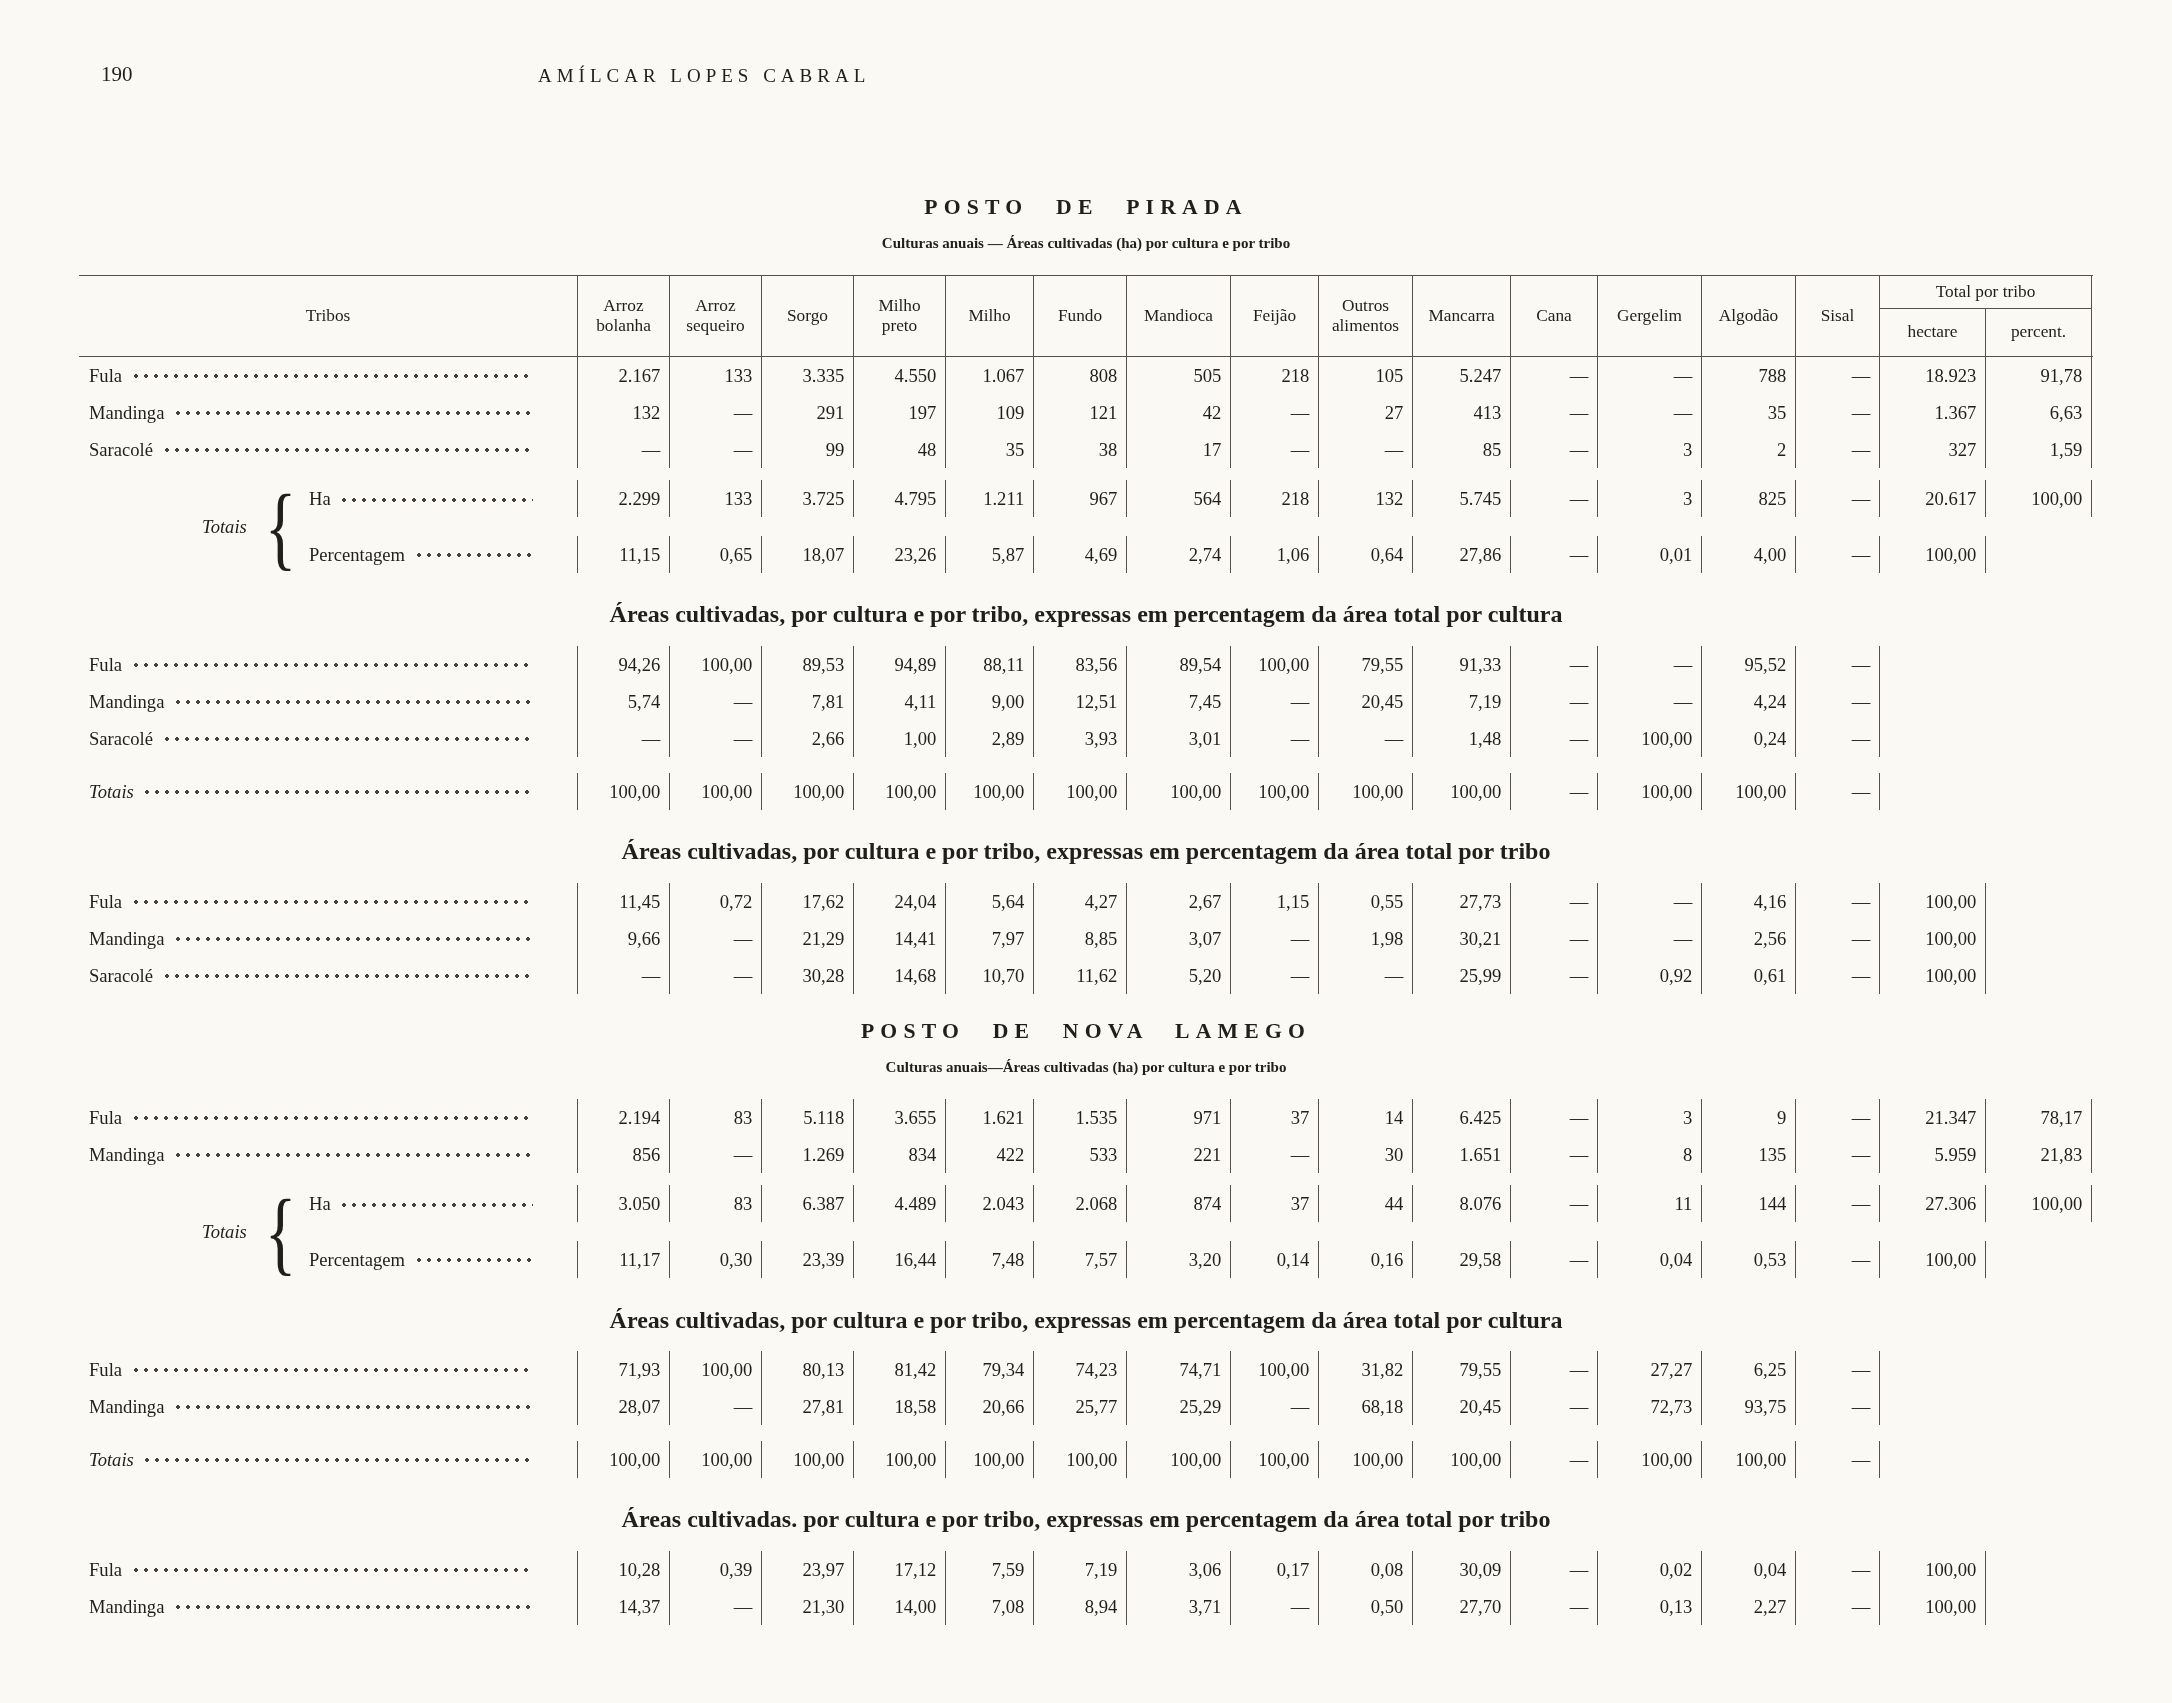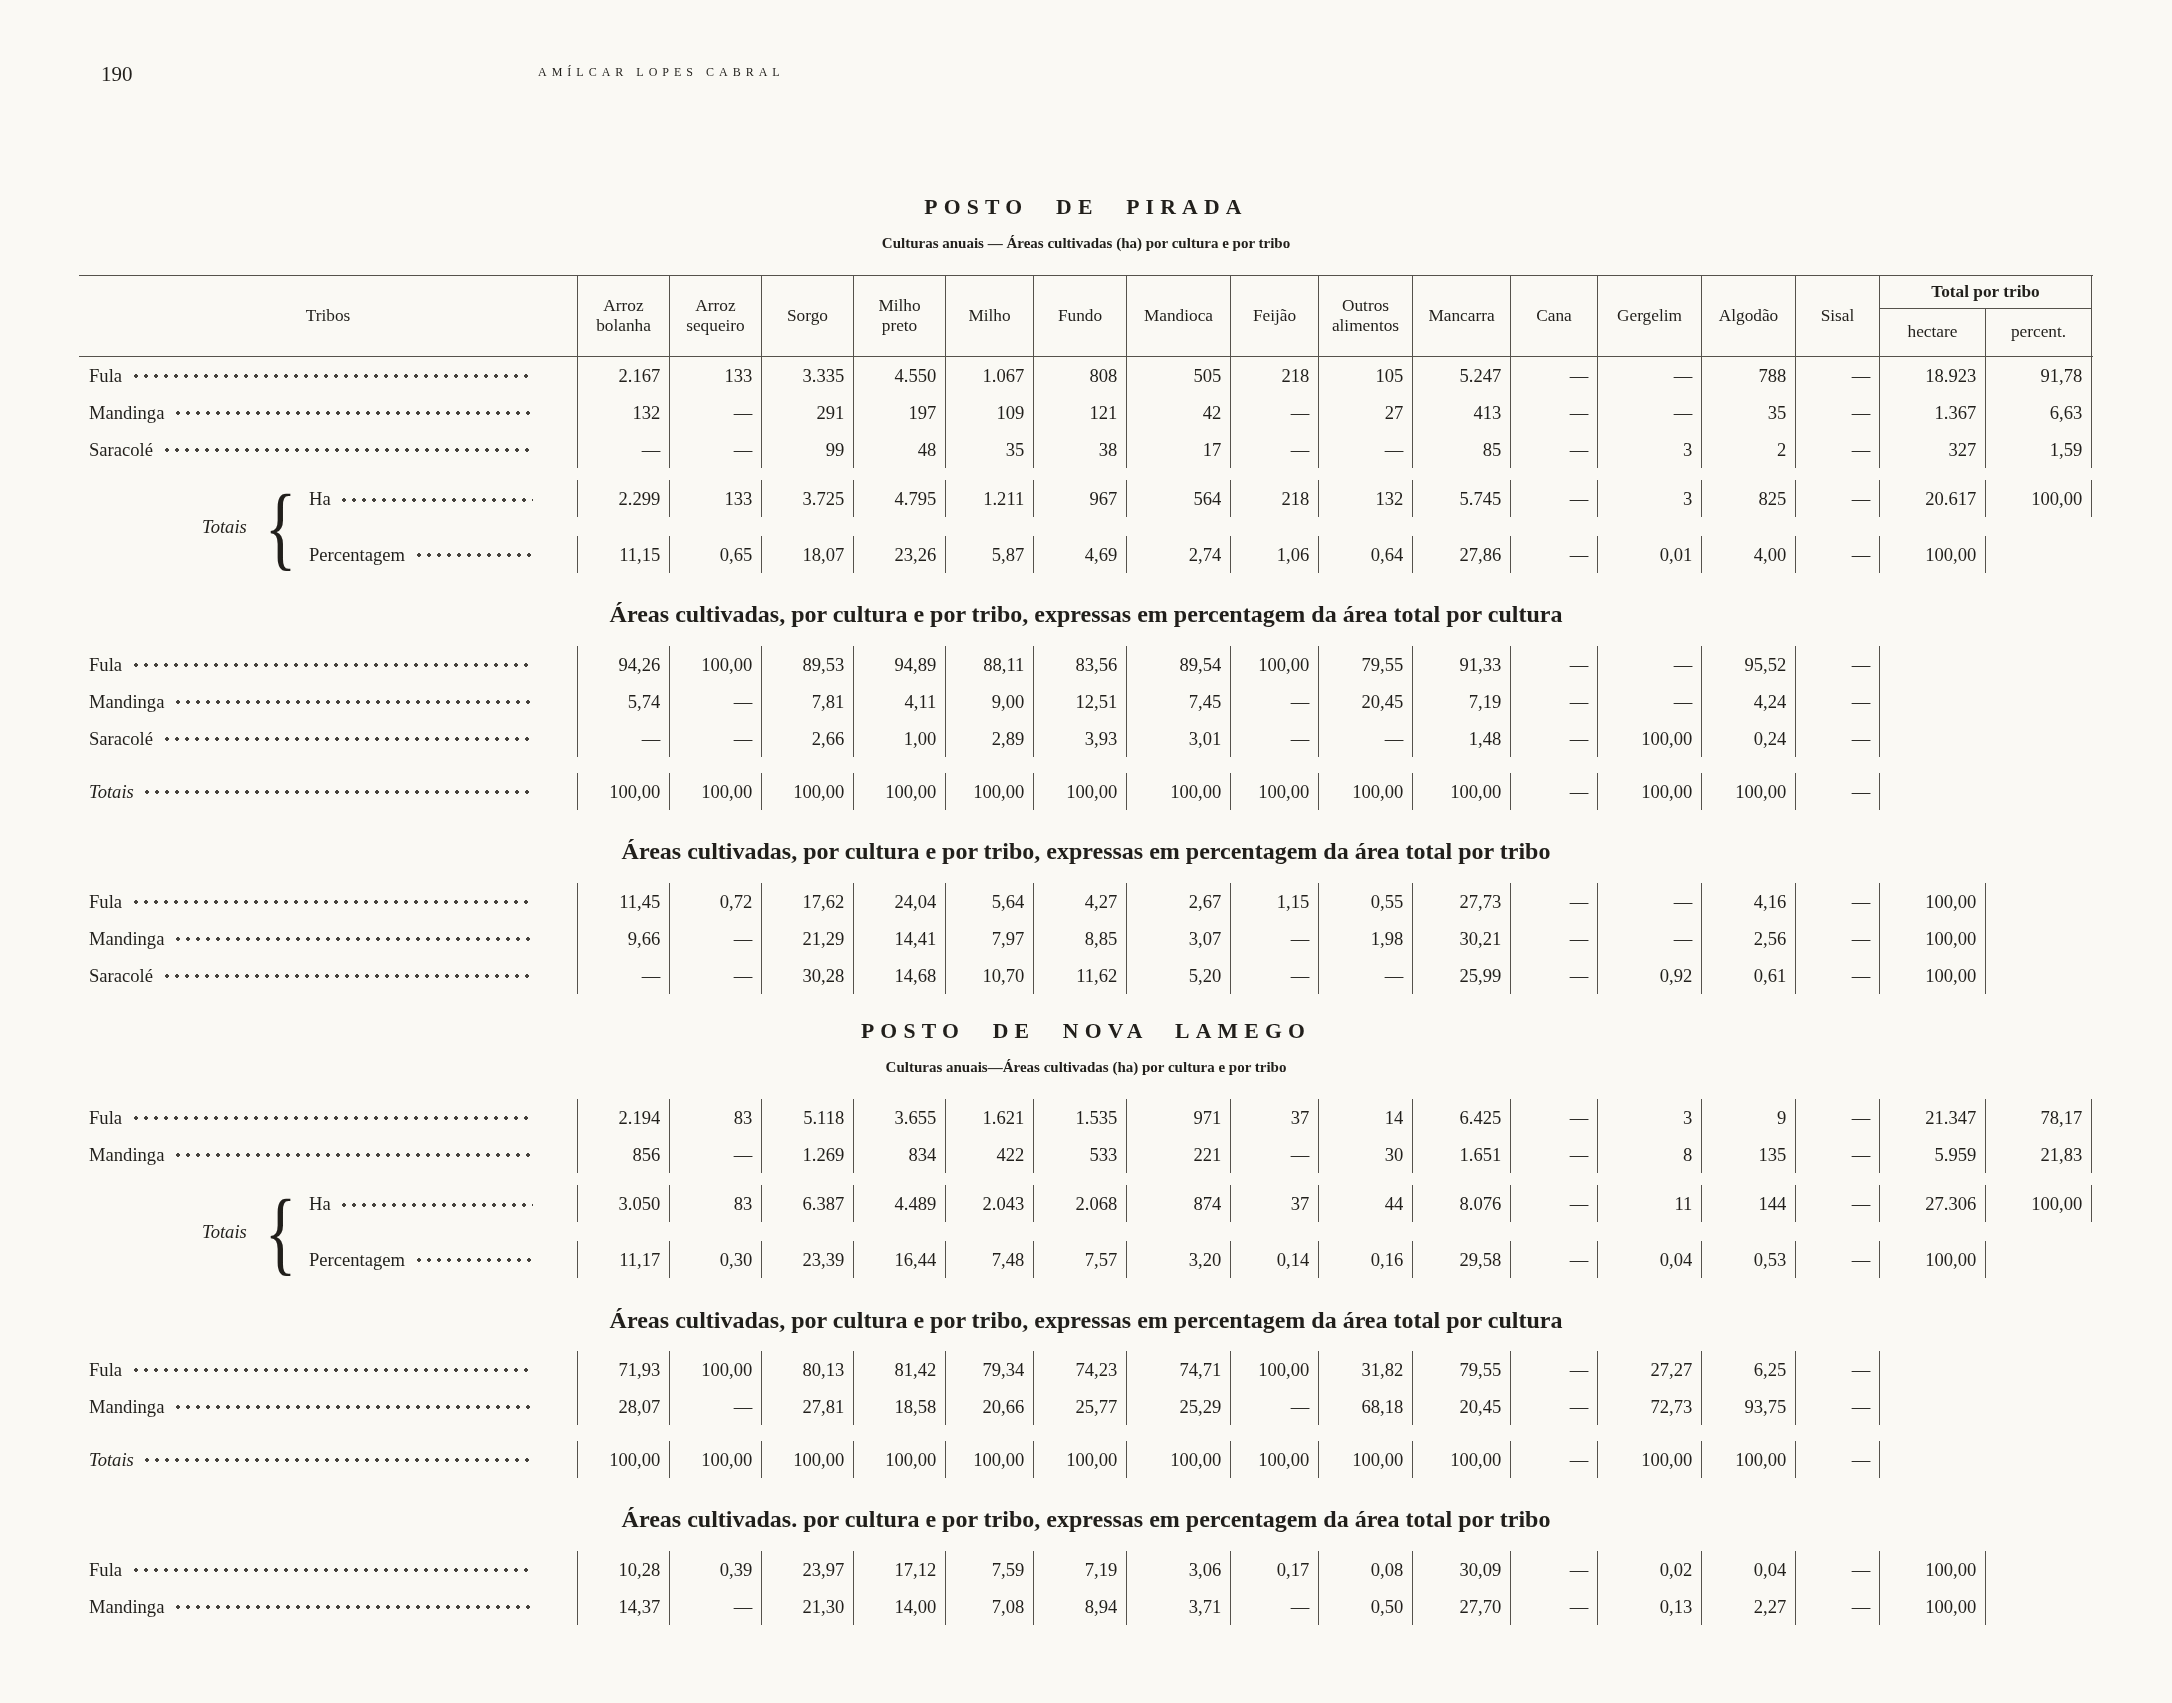--- a/index.html
+++ b/index.html
@@ -17,21 +17,21 @@
   }
   .page {
     width: 2172px; height: 1703px;
     padding: 62px 79px 18.6px;
     background: #faf9f4;
     overflow: hidden;
     position: relative;
   }
   .running-head { position: relative; height: 28.5px; margin-bottom: 104px; }
   .page-num { position: absolute; left: 22px; top: 0; font-size: 21px; }
-  .author { position: absolute; left: 459px; top: 2.5px; font-size: 12px; letter-spacing: 5px; }
+  .author { position: absolute; left: 459px; top: 2.5px; font-size: 19px; letter-spacing: 5px; }
 
   .doc-title {
     text-align: center; font-size: 21.7px; font-weight: bold;
     letter-spacing: 6.2px; word-spacing: 16px; margin: 0 0 15px;
   }
   .doc-title.second { margin-top: 25px; }
   .doc-subtitle { text-align: center; font-size: 15px; font-weight: bold; margin: 0 0 23.5px; }
   .sect-heading { text-align: center; font-size: 24px; font-weight: bold; margin: 28.5px 0 17.3px; }
 
   .table-head {
@@ -43,21 +43,20 @@
   .hcell {
     display: flex; align-items: center; justify-content: center;
     text-align: center; font-size: 17.3px; line-height: 20.4px;
     border-right: 1.2px solid var(--rule); padding: 3.7px 5px;
   }
   .total-group { grid-column: 16 / 18; flex-direction: column; align-items: stretch; padding: 0; }
   .total-group-label {
     border-bottom: 1.2px solid var(--rule);
     display: flex; align-items: center; justify-content: center;
     padding: 6.2px 2.5px 5px;
-    font-weight: bold;
   }
   .total-sub { flex: 1; display: flex; }
   .total-sub-cell { flex: 1; display: flex; align-items: center; justify-content: center; }
   .total-sub-cell:first-child { border-right: 1.2px solid var(--rule); }
 
   .trow { display: grid; grid-template-columns: var(--cols); }
   .cell {
     font-size: 18.6px; line-height: 21px;
     padding: 8px 8.7px 8px 2.5px;
     text-align: right;

